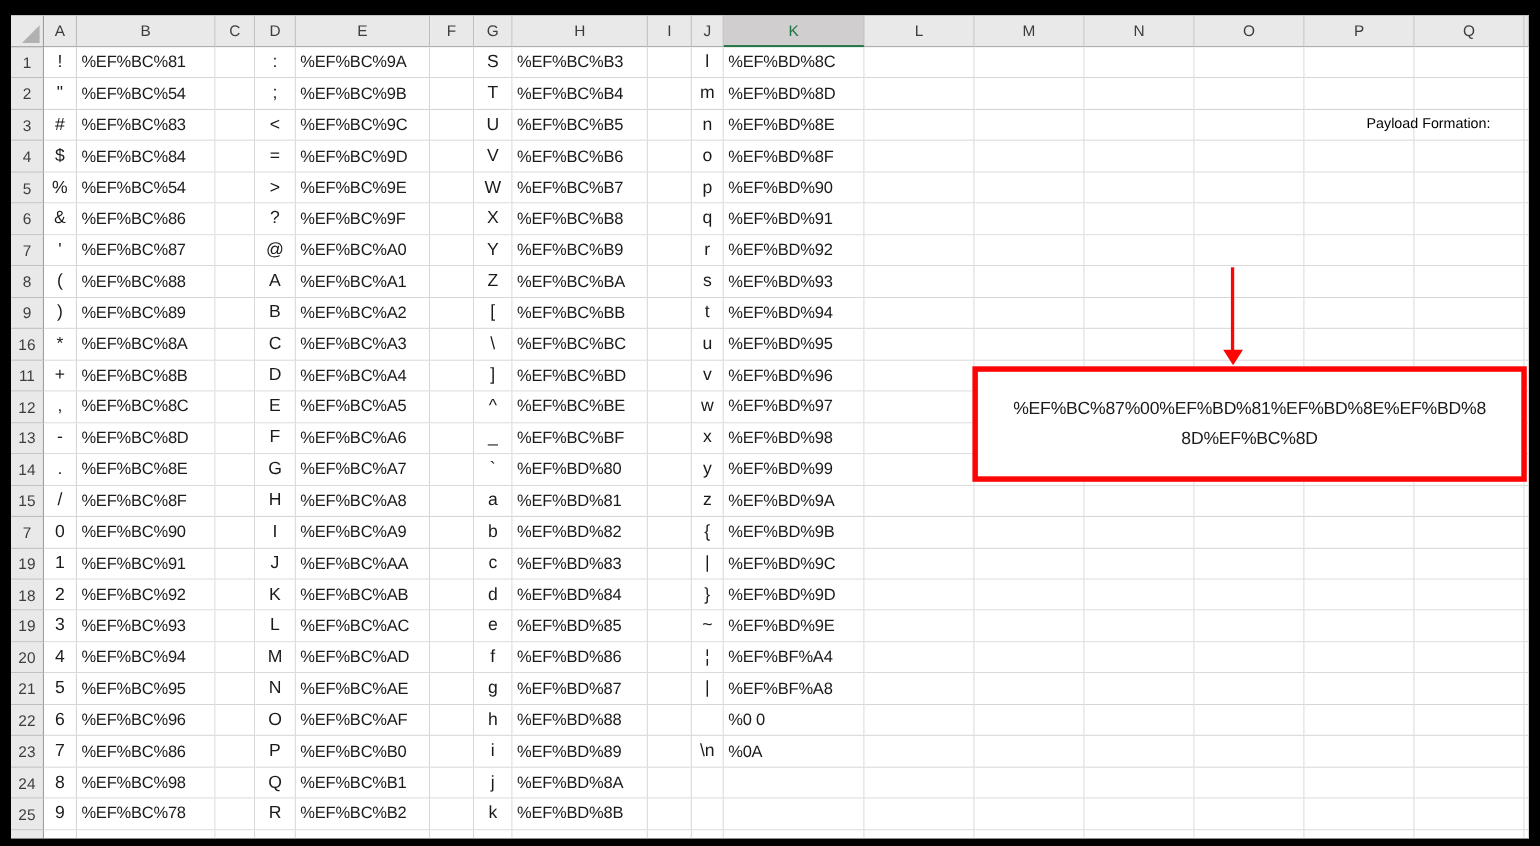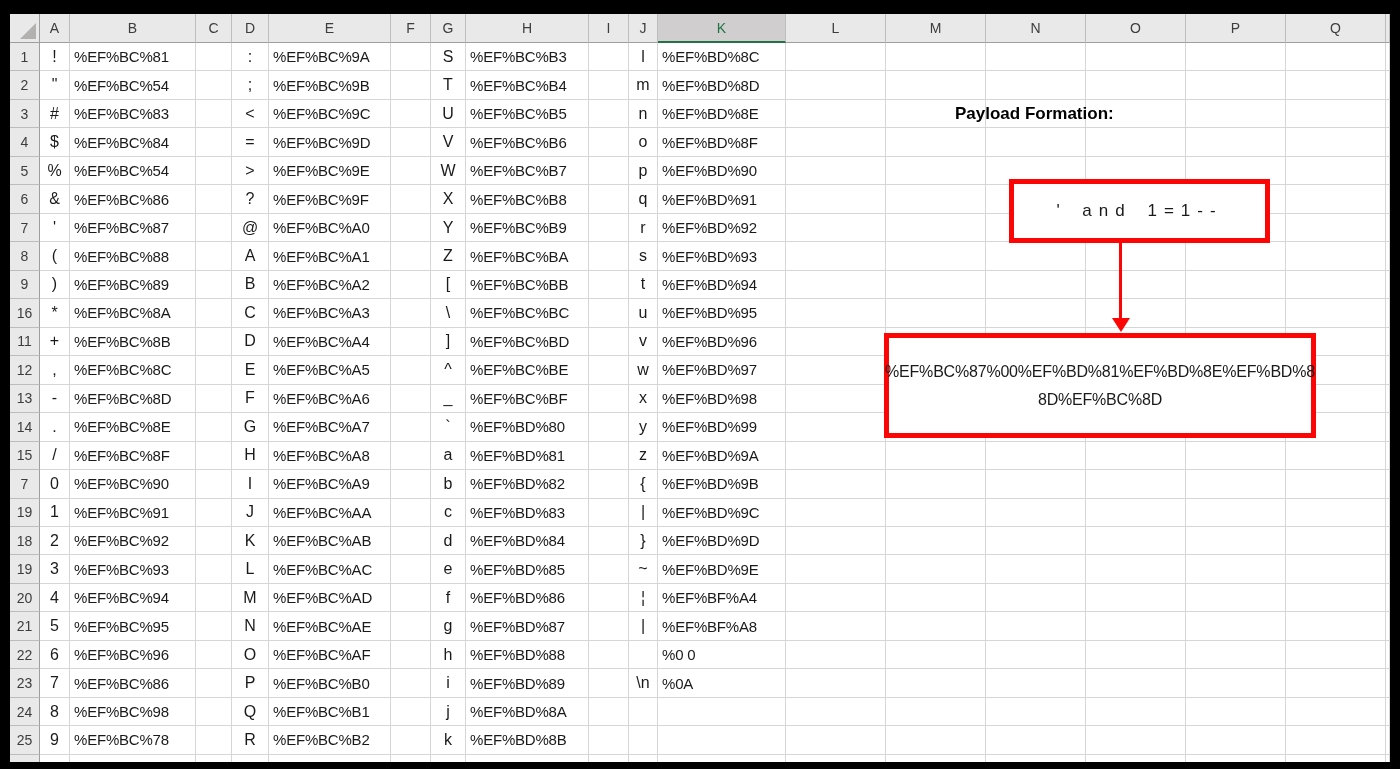--- a/index.html
+++ b/index.html
@@ -32,30 +32,30 @@
   .hdr{background:var(--hdr-bg);border-right:1px solid var(--hdr-line);border-bottom:1px solid var(--hdr-under);
        display:flex;align-items:center;justify-content:center;font-size:14px;color:#3d3d3d;}
   .hdr.sel{background:var(--hdr-sel-bg);color:var(--accent-green);border-bottom:2px solid var(--accent-green);font-weight:400;}
   .rowhdr{background:var(--hdr-bg);border-right:1px solid var(--hdr-under);border-bottom:1px solid var(--hdr-line);
        display:flex;align-items:center;justify-content:center;font-size:14px;color:#3d3d3d;}
   .corner{position:relative;background:var(--hdr-bg);border-right:1px solid var(--hdr-under);border-bottom:1px solid var(--hdr-under);}
   .corner:after{content:"";position:absolute;right:3px;bottom:3px;
        border-left:16px solid transparent;border-bottom:16px solid #b3b0b0;}
   
   .overlay{position:absolute;left:0;top:0;width:1380px;height:748px;pointer-events:none;}
-  .pf-title{position:absolute;left:945px;top:90px;width:400px;text-align:left;
-       font-size:17px;font-weight:700;color:#000;background:transparent;}
+  .pf-title{position:absolute;left:945px;top:90px;width:400px;text-align:right;
+       font-size:13px;font-weight:400;color:#000;background:transparent;}
   .box-plain{position:absolute;left:999px;top:165px;width:261px;height:64px;background:#fff;
        border:5px solid var(--accent-red);display:flex;align-items:center;justify-content:center;
        font-size:17px;color:#1a1a1a;letter-spacing:7px;word-spacing:4px;white-space:nowrap;}
   .arrow-line{position:absolute;left:1109px;top:229px;width:3px;height:77px;background:var(--accent-red);}
   .arrow-head{position:absolute;left:1102px;top:304px;width:0;height:0;
        border-left:9px solid transparent;border-right:9px solid transparent;
        border-top:14px solid var(--accent-red);}
-  .box-encoded{position:absolute;left:874px;top:319px;width:432px;height:105px;background:#fff;
+  .box-encoded{position:absolute;left:874px;top:319px;width:504px;height:105px;background:#fff;
        border:5px solid var(--accent-red);display:flex;flex-direction:column;align-items:center;justify-content:center;
        font-size:16px;line-height:28px;color:#1a1a1a;text-align:center;letter-spacing:-0.2px;}
 </style>
 </head>
 <body>
 
 <div class="frame">
   <div class="sheet">
     <div class="grid">
         <div class="corner"></div>
@@ -567,21 +567,20 @@
         <div class="c"></div>
         <div class="c"></div>
         <div class="c"></div>
         <div class="c"></div>
         <div class="c"></div>
         <div class="c"></div>
         <div class="c"></div>
       </div>
     <div class="overlay">
       <div class="pf-title">Payload Formation:</div>
-      <div class="box-plain">' and 1=1--</div>
       <div class="arrow-line"></div>
       <div class="arrow-head"></div>
       <div class="box-encoded">
         <div>%EF%BC%87%00%EF%BD%81%EF%BD%8E%EF%BD%8</div>
         <div>8D%EF%BC%8D</div>
       </div>
     </div>
   </div>
 </div>
 

